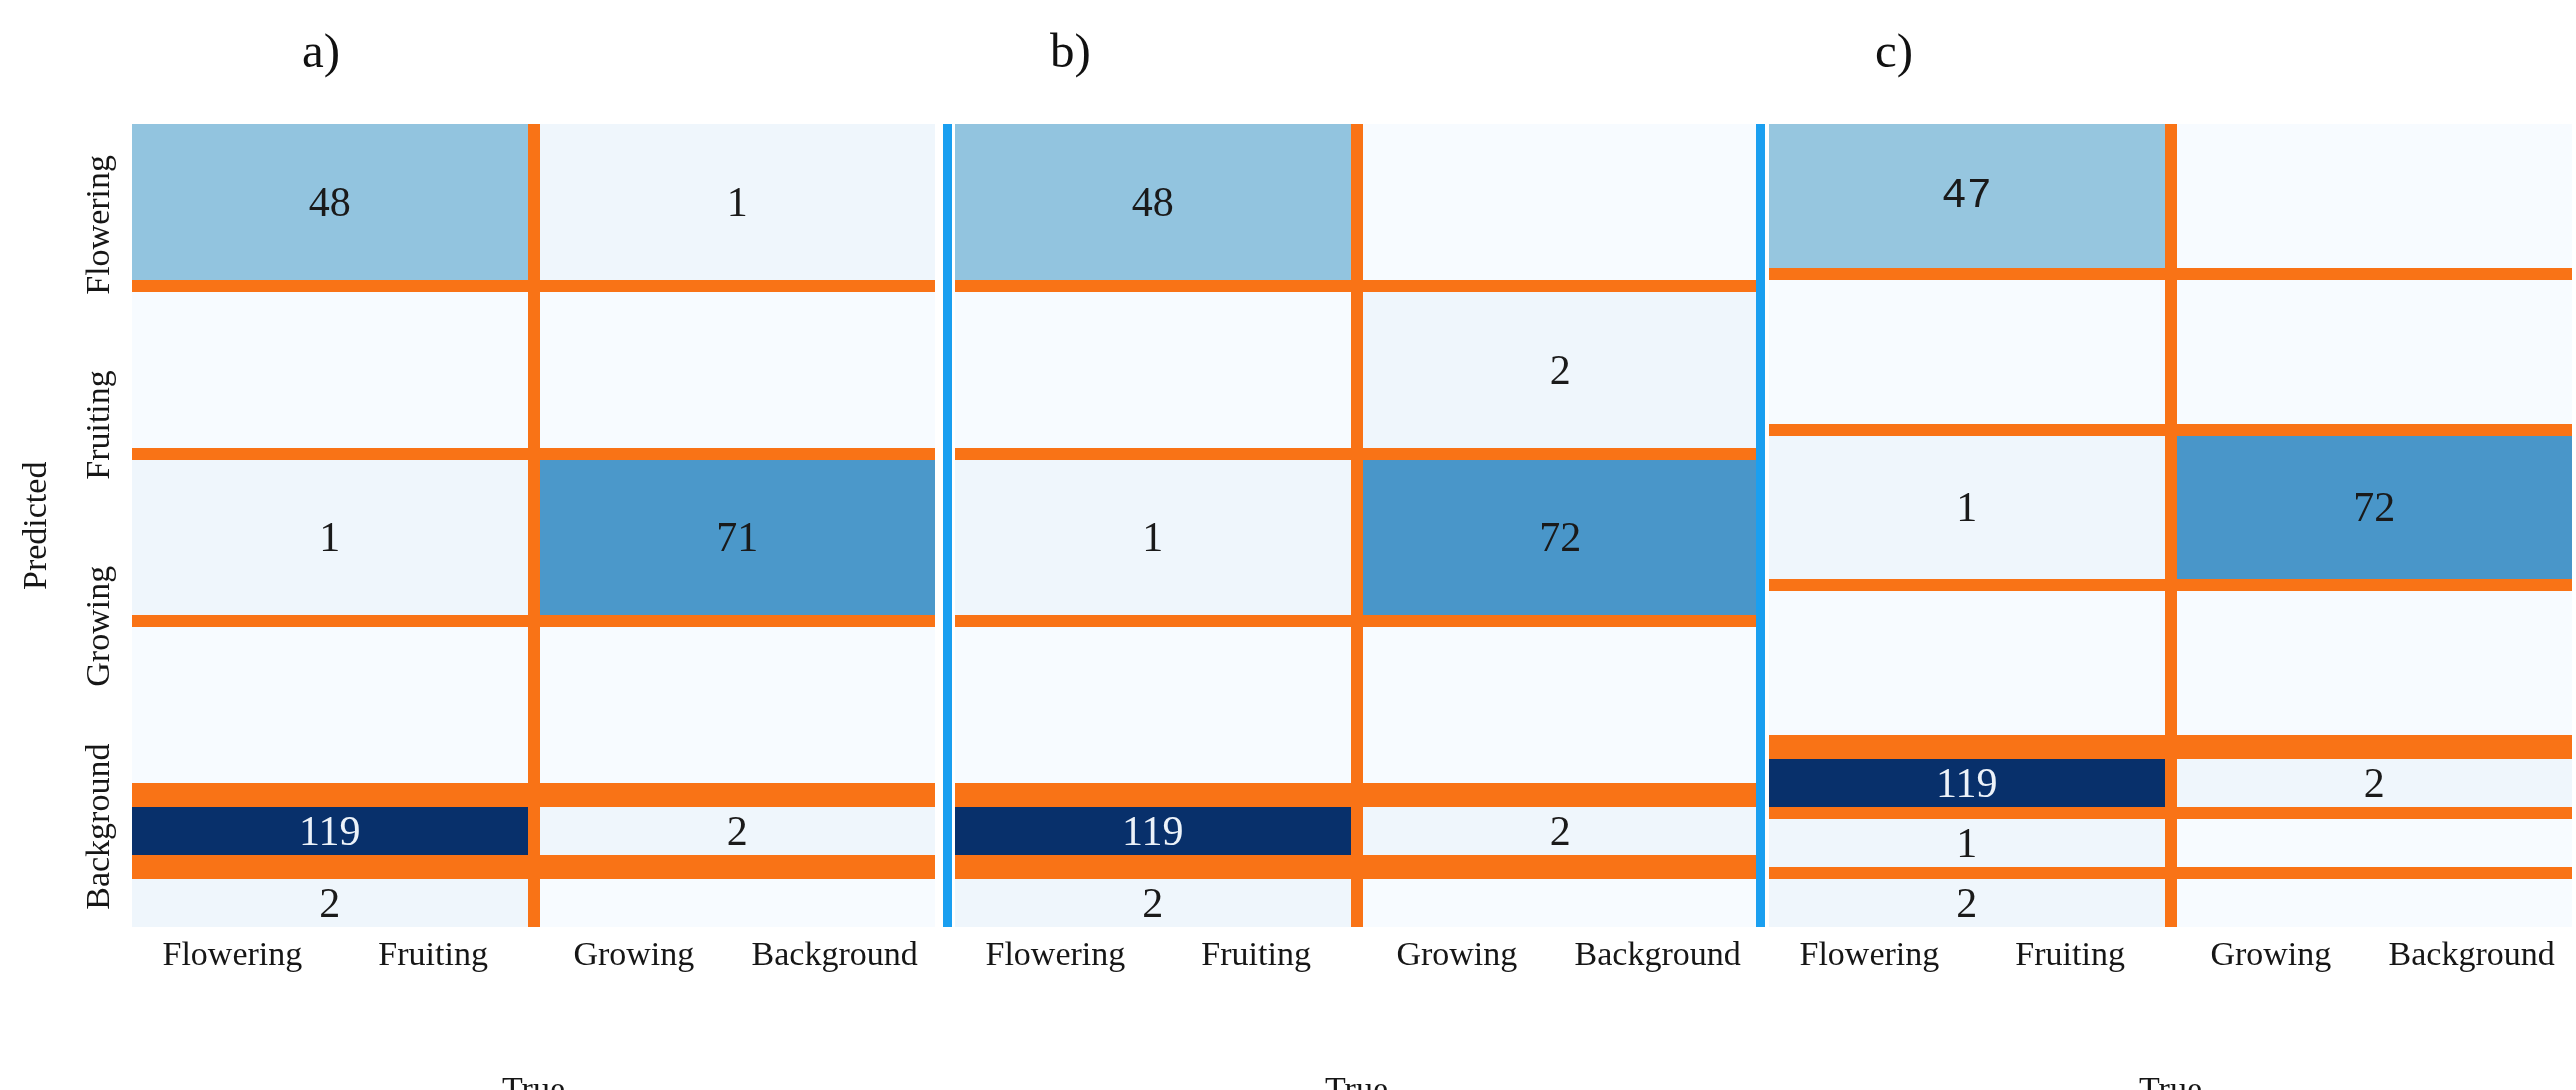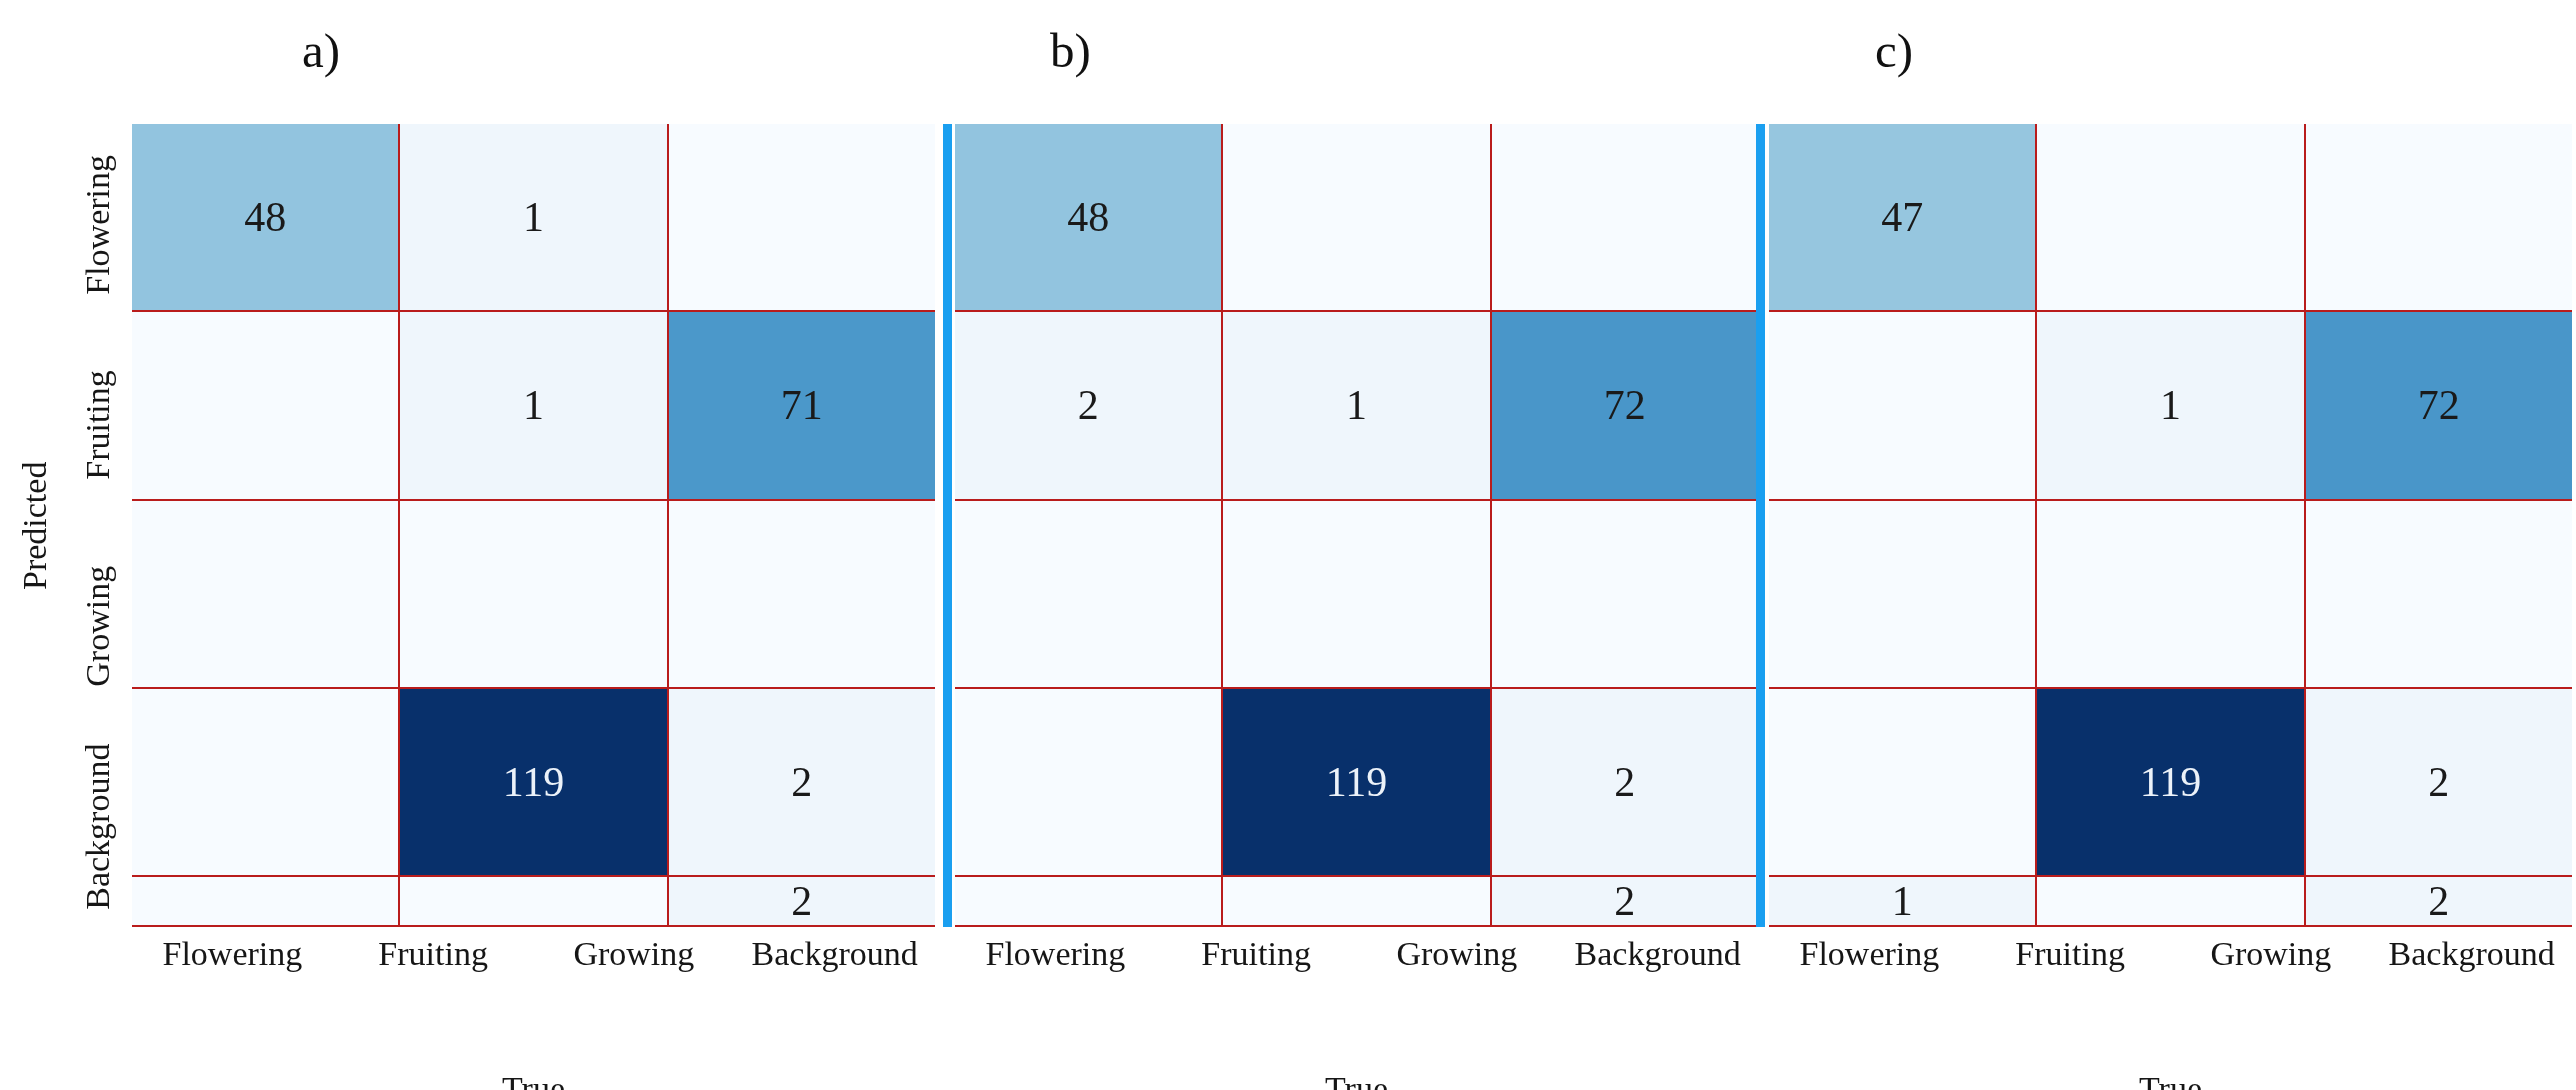--- a/index.html
+++ b/index.html
@@ -15,24 +15,24 @@
     font-size: 49px; line-height: 1.2; color: #111111;
   }
   .t-a { left: 302px; }
   .t-b { left: 1050px; }
   .t-c { left: 1875px; }
 
   .matrix {
     position: absolute; top: 124px;
     width: 803px; height: 803px;
     display: grid;
-    grid-template-columns: repeat(3, 1fr);
+    grid-template-columns: repeat(2, 1fr);
     grid-template-rows: repeat(4, 1fr);
-    gap: 2px;
-    background: #b91c1c;
+    gap: 12px;
+    background: #f97316;
   }
   .m-a { left: 132px; }
   .m-b { left: 955px; }
   .m-c { left: 1769px; }
 
   .cell {
     display: flex; align-items: center; justify-content: center;
     font-size: 42px;
   }
 
@@ -123,21 +123,21 @@
       <div class="cell" style="background: rgb(247, 251, 255);"></div>
       <div class="cell" style="background: rgb(247, 251, 255);"></div>
       <div class="cell" style="background: rgb(8, 48, 107); color: rgb(236, 242, 249);">119</div>
       <div class="cell" style="background: rgb(239, 246, 252); color: rgb(26, 26, 26);">2</div>
       <div class="cell" style="background: rgb(247, 251, 255);"></div>
       <div class="cell" style="background: rgb(247, 251, 255);"></div>
       <div class="cell" style="background: rgb(239, 246, 252); color: rgb(26, 26, 26);">2</div>
       <div class="cell" style="background: rgb(247, 251, 255);"></div>
     </div>
   <div class="matrix m-c" id="m2">
-      <div class="cell" style="background: rgb(150, 198, 223); color: rgb(26, 26, 26);">47</div>
+      <div class="cell" style="background: rgb(150, 198, 223); color: rgb(26, 26, 26); font-family: Liberation Mono, monospace;">47</div>
       <div class="cell" style="background: rgb(247, 251, 255);"></div>
       <div class="cell" style="background: rgb(247, 251, 255);"></div>
       <div class="cell" style="background: rgb(247, 251, 255);"></div>
       <div class="cell" style="background: rgb(239, 246, 252); color: rgb(26, 26, 26);">1</div>
       <div class="cell" style="background: rgb(73, 150, 201); color: rgb(26, 26, 26);">72</div>
       <div class="cell" style="background: rgb(247, 251, 255);"></div>
       <div class="cell" style="background: rgb(247, 251, 255);"></div>
       <div class="cell" style="background: rgb(247, 251, 255);"></div>
       <div class="cell" style="background: rgb(247, 251, 255);"></div>
       <div class="cell" style="background: rgb(8, 48, 107); color: rgb(236, 242, 249);">119</div>

